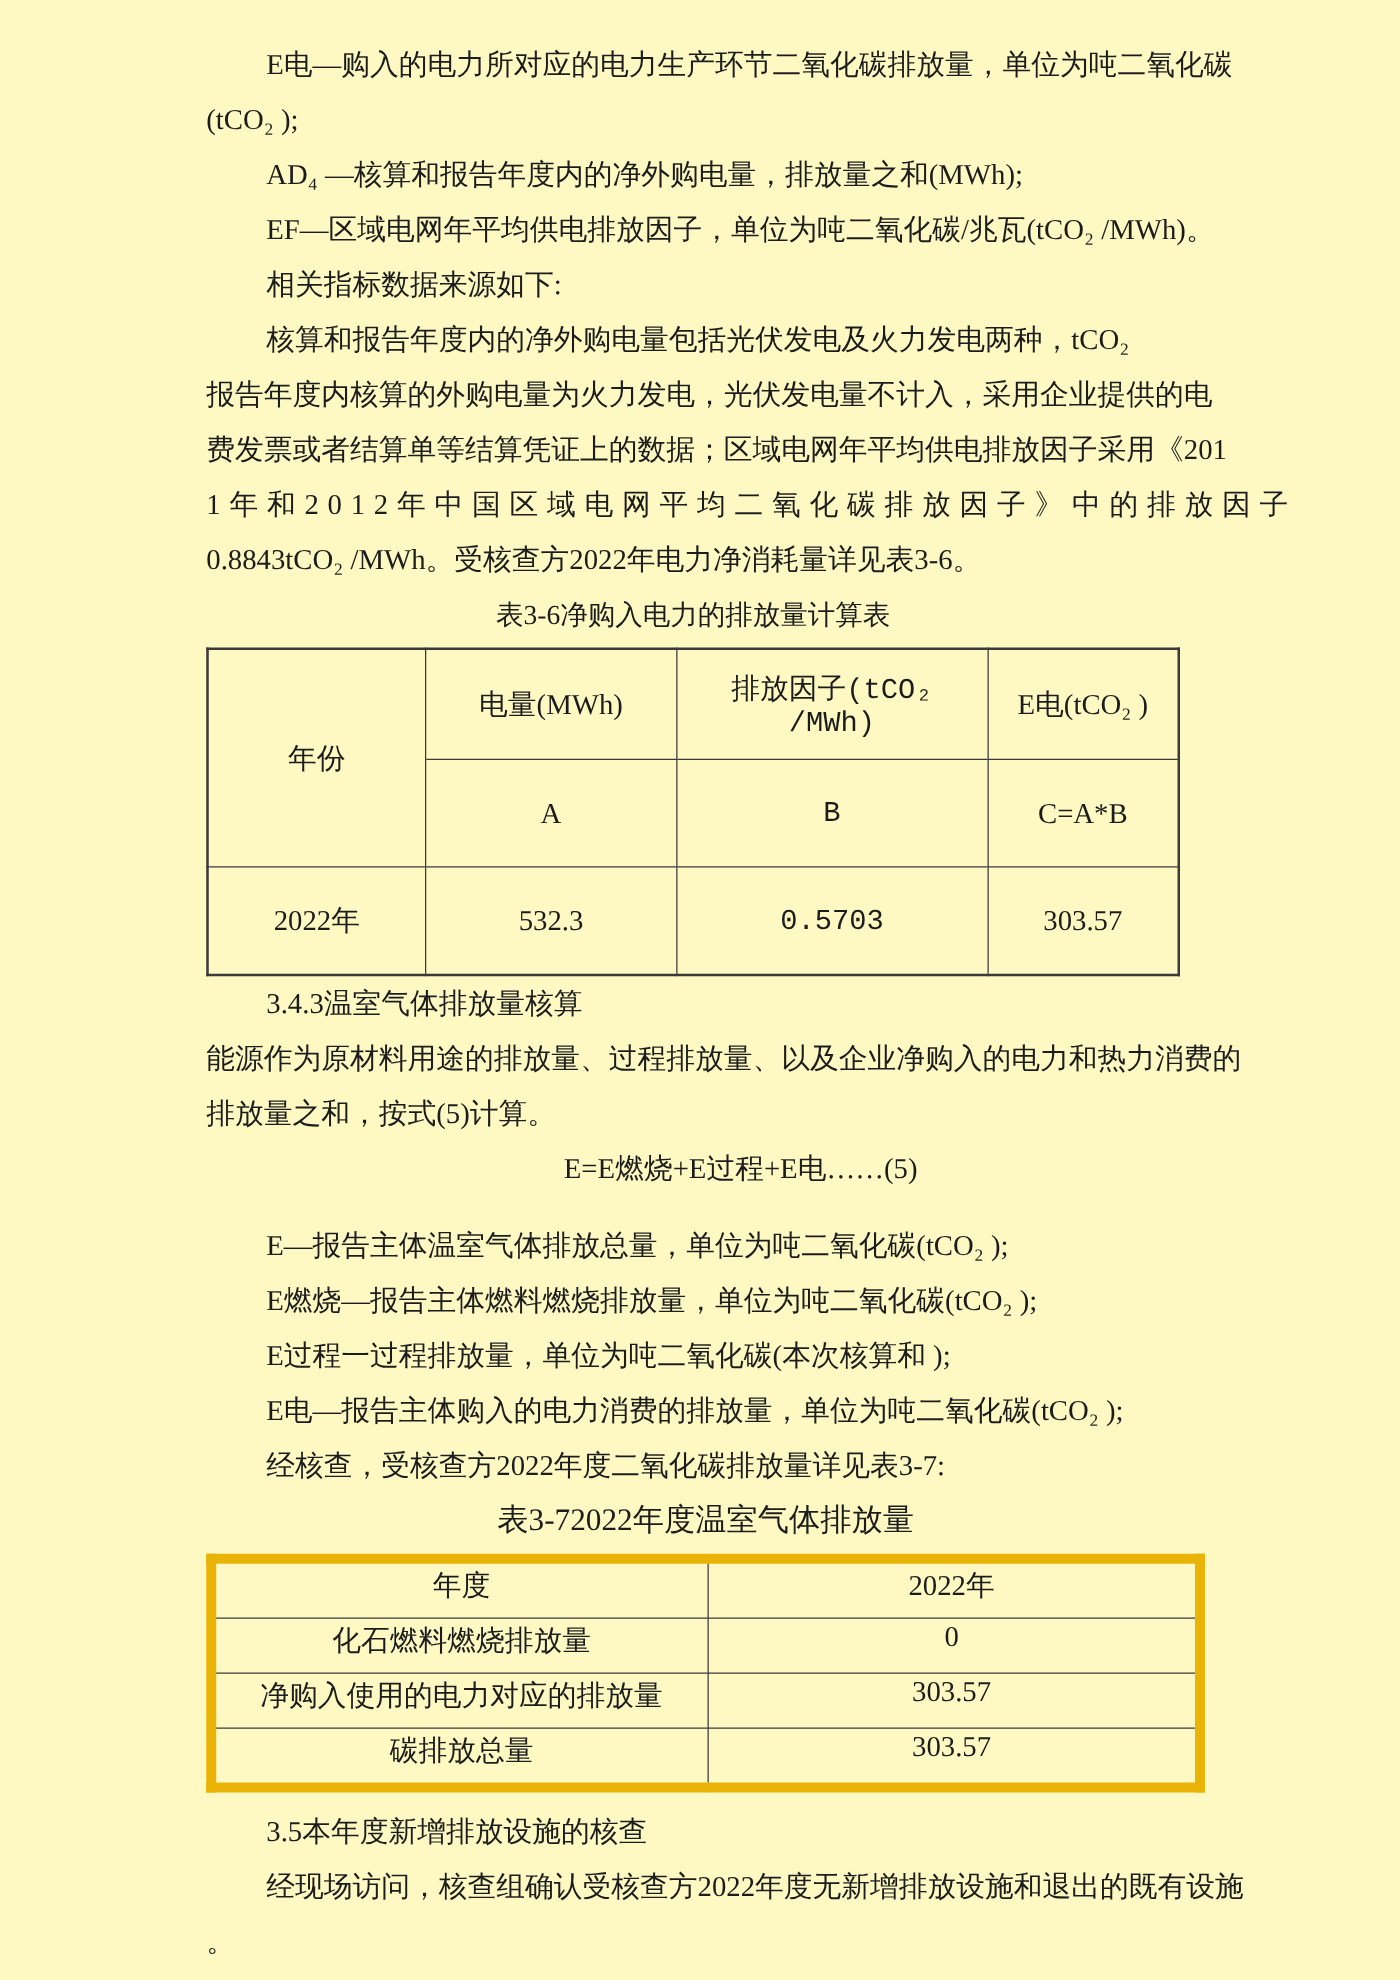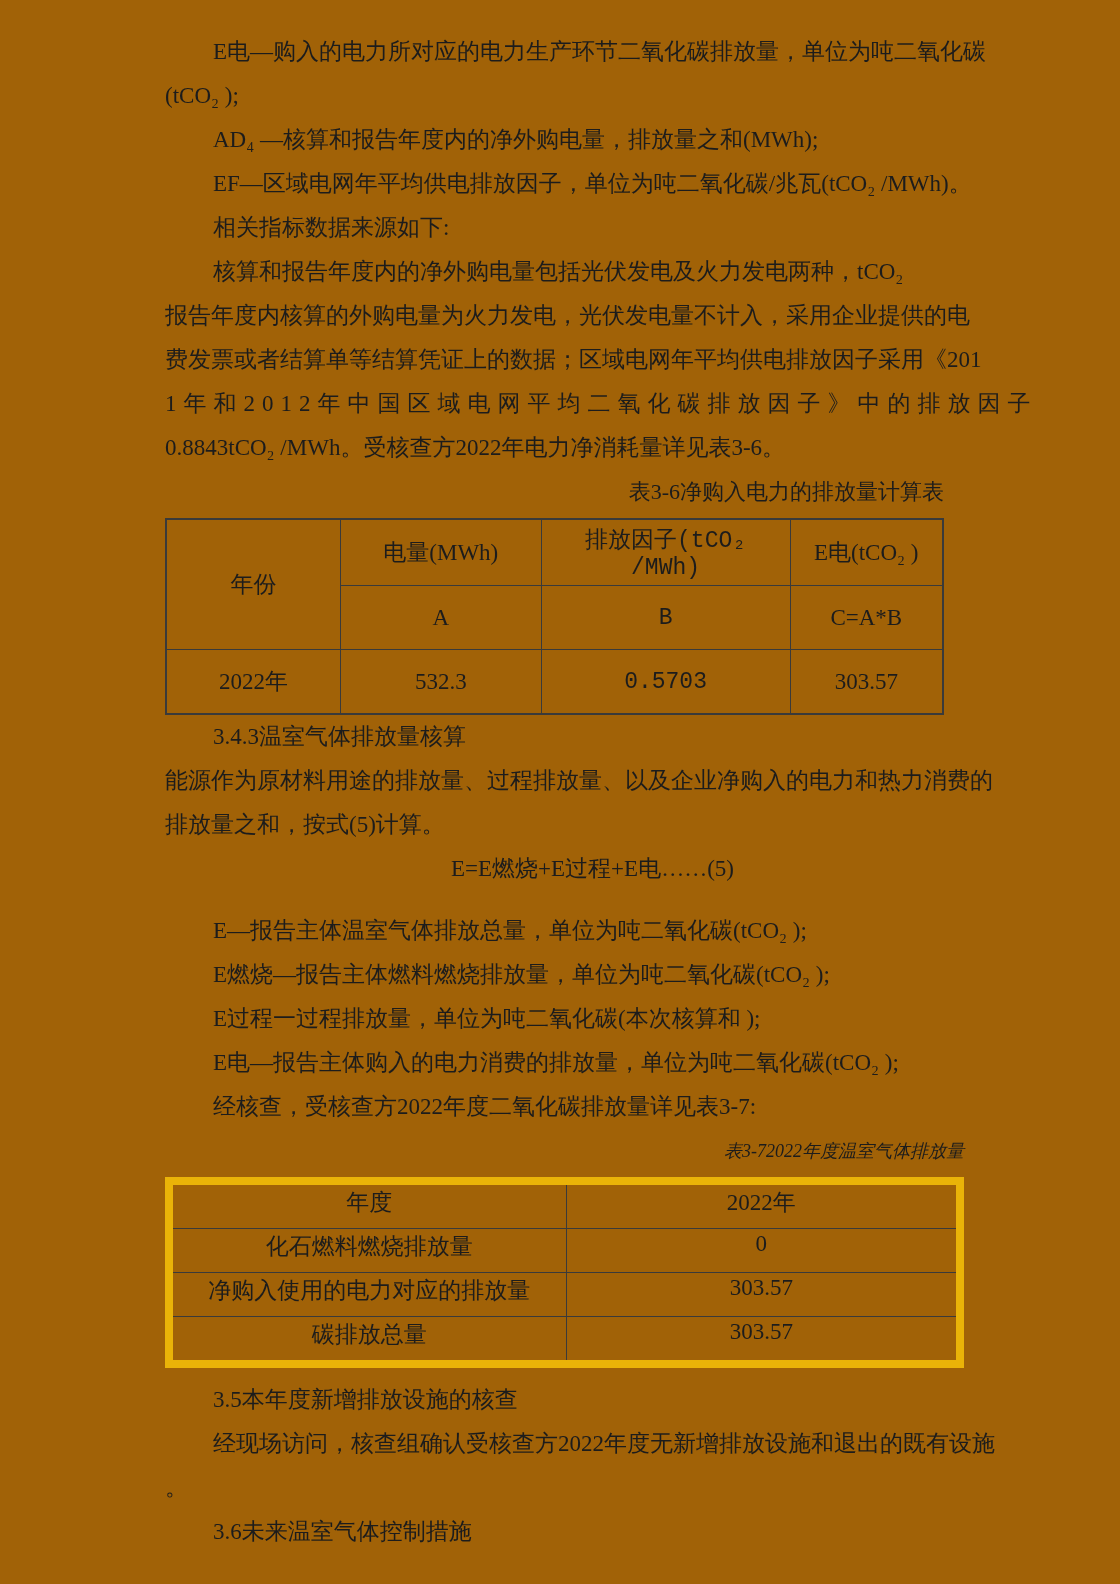--- a/index.html
+++ b/index.html
@@ -5,60 +5,60 @@
   html, body {
     margin: 0;
     padding: 0;
     background: #e8e8e8;
   }
   .page {
     position: relative;
     width: 1120px;
     height: 1584px;
     margin: 0 auto;
-    background: #a16207;
+    background: #fef9c3;
     color: #1c1c1c;
     font-family: "Liberation Serif", "DejaVu Serif", serif;
     font-size: 23px;
     overflow: hidden;
   }
   .content {
     padding: 30px 100px 0 165px;
   }
   .ln {
     height: 44px;
     line-height: 44px;
     white-space: nowrap;
   }
   .indent { text-indent: 48px; }
   .wide-space { letter-spacing: 7px; }
   .caption {
-    text-align: right;
+    text-align: center;
     height: 44px;
     line-height: 44px;
   }
   .caption-36 { font-size: 22px; width: 779px; }
-  .caption-37 { font-size: 18px; width: 799px; font-style: italic; }
+  .caption-37 { font-size: 25px; width: 799px; }
   .center-line { text-align: center; }
 
   table {
     border-collapse: collapse;
     table-layout: fixed;
   }
   .tbl-36 {
     width: 779px;
     margin-top: 4px;
     border: 2px solid #3a3a3a;
   }
   .tbl-36 td {
     border: 1px solid #3a3a3a;
     text-align: center;
     vertical-align: middle;
     height: 55px;
-    padding: 4px 4px;
+    padding: 15px 4px;
     overflow: hidden;
   }
   .tbl-36 .c1 { width: 22.3%; }
   .tbl-36 .c2 { width: 25.9%; }
   .tbl-36 .c3 { width: 32.4%; font-family: Liberation Mono, monospace; }
   .tbl-36 .c4 { width: 19.4%; border-radius: 19px; }
 
   .tbl-37 {
     width: 799px;
     margin-top: 4px;

